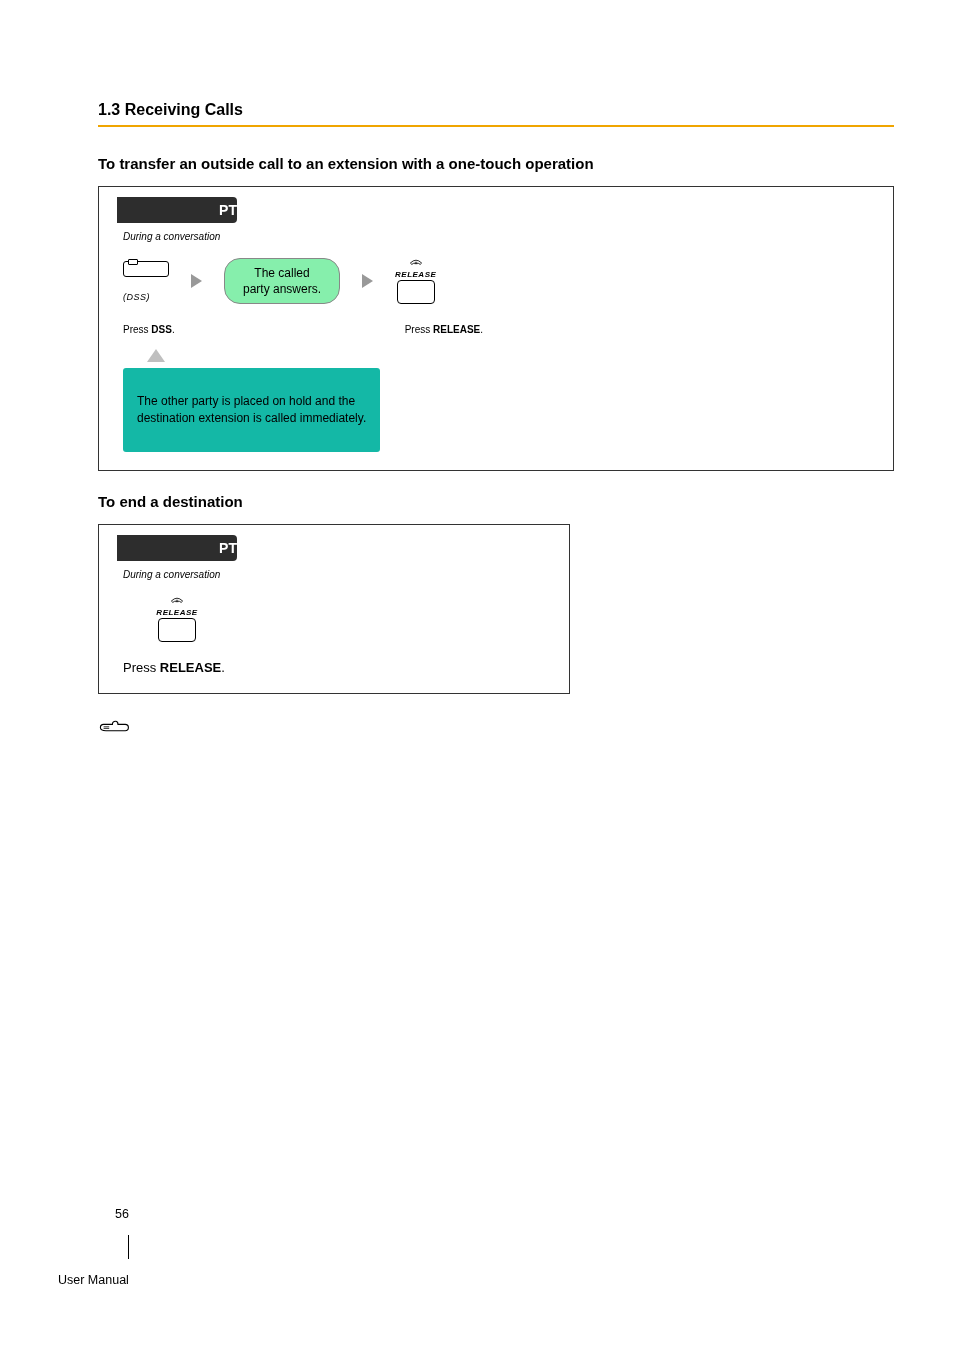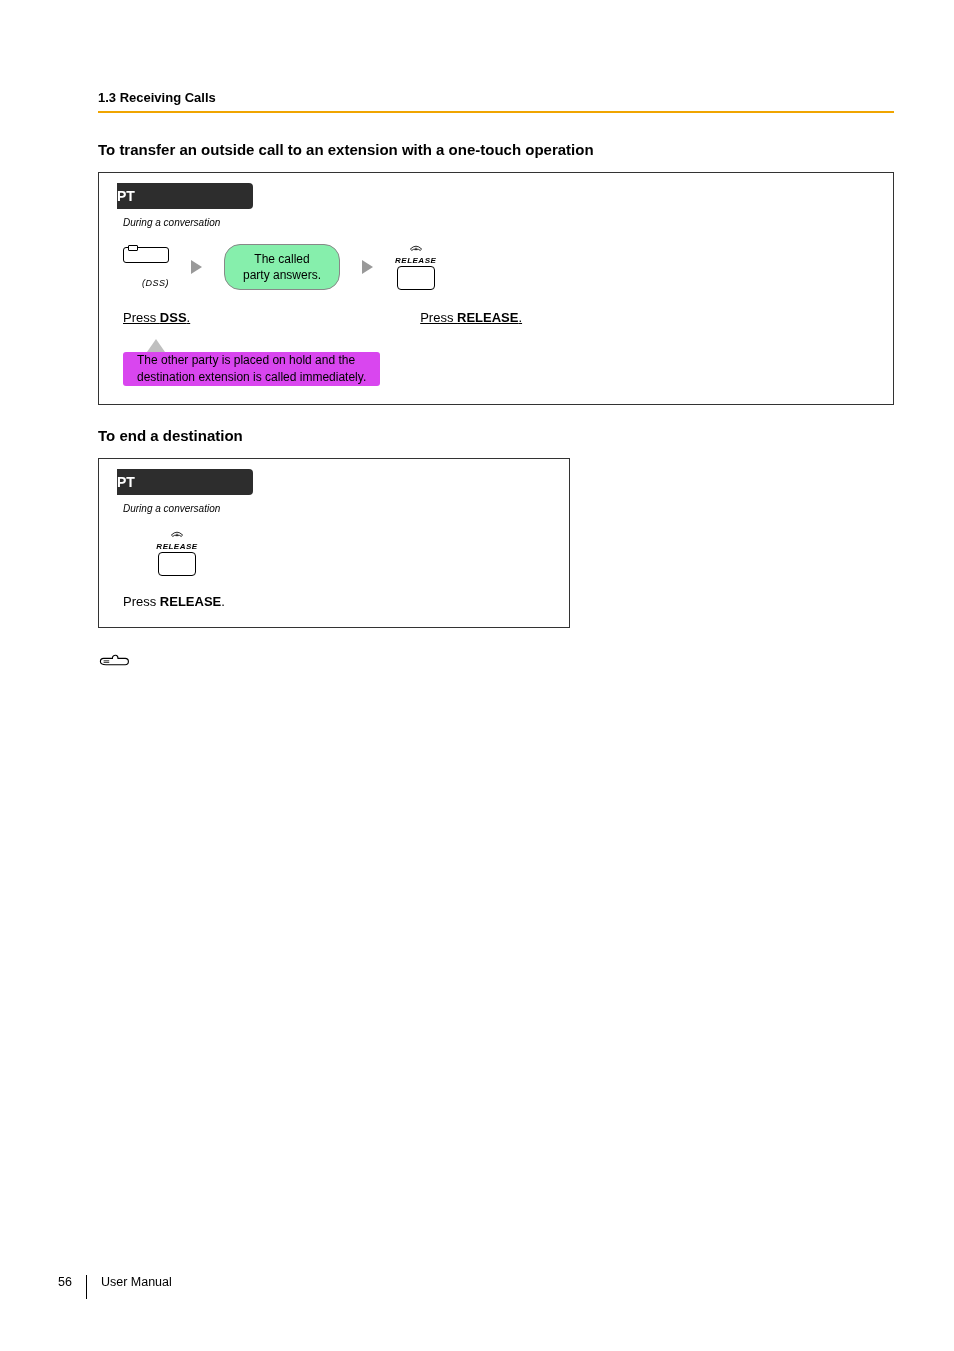--- a/index.html
+++ b/index.html
@@ -7,23 +7,24 @@
     font-family: Arial, Helvetica, sans-serif;
     background: #fff;
     color: #000;
     width: 954px;
     min-height: 1351px;
     position: relative;
     box-sizing: border-box;
     padding: 90px 60px 0 98px;
   }
   .section-header {
-    font-size: 13px;
+    font-size: 16px;
     font-weight: bold;
     padding-bottom: 6px;
+    margin-top: 11px;
   }
   .divider-line {
     height: 2px;
     background: #f0a500;
     margin: 0 0 28px 0;
   }
   .subheading {
     font-size: 15px;
     font-weight: bold;
     margin: 17px 0 14px 0;
@@ -37,23 +38,23 @@
   .panel-inner {
     padding: 0 18px 18px 18px;
     position: relative;
   }
   .tab-pt {
     display: inline-block;
     background: #2d2d2d;
     color: #fff;
     font-weight: bold;
     font-size: 14px;
-    text-align: left;
+    text-align: right;
     padding: 5px 0;
-    width: 136px;
+    width: 120px;
     border-top-right-radius: 4px;
     border-bottom-right-radius: 4px;
     margin-top: 10px;
   }
   .context-line {
     font-style: italic;
     font-size: 10px;
     margin: 8px 0 16px 6px;
   }
   .flow-row {
@@ -80,21 +81,21 @@
     height: 4px;
     border: 1.2px solid #000;
     border-radius: 1px;
     background: #fff;
     left: 5px;
     top: -2px;
   }
   .dss-label {
     font-size: 9px;
     font-style: italic;
-    text-align: right;
+    text-align: left;
     margin-top: 15px;
     letter-spacing: 0.5px;
   }
   .arrow {
     width: 0; height: 0;
     border-top: 7px solid transparent;
     border-bottom: 7px solid transparent;
     border-left: 11px solid #999;
   }
   .rounded-box {
@@ -123,41 +124,41 @@
     width: 36px;
     height: 22px;
     border: 1.5px solid #000;
     border-radius: 4px;
     background: #fff;
   }
   .caption-row {
     display: flex;
     gap: 230px;
     margin: 20px 0 0 6px;
-    font-size: 13px;
-    text-decoration: underline;
+    font-size: 10px;
   }
   .callout {
     position: relative;
     margin: 14px 0 0 6px;
     display: inline-block;
   }
   .callout-pointer {
     width: 0; height: 0;
     border-left: 9px solid transparent;
     border-right: 9px solid transparent;
     border-bottom: 13px solid #bfbfbf;
     margin-left: 24px;
   }
   .callout-box {
-    background: #d946ef;
+    background: #14b8a6;
     border-radius: 3px;
-    padding: 0 14px;
+    padding: 25px 14px;
     font-size: 12px;
     line-height: 1.4;
+    margin-top: 6px;
   }
   .panel-narrow {
     width: 470px;
   }
   .custom-wrap {
     display: flex;
     align-items: flex-start;
     gap: 10px;
     margin-top: 2px;
   }
@@ -181,26 +182,27 @@
   .custom-list li {
     margin: 0;
     line-height: 1.5;
   }
   .sub-line {
     margin-left: 32px;
     line-height: 1.5;
   }
   .footer {
     position: absolute;
-    bottom: 52px;
+    bottom: 64px;
     left: 58px;
     display: flex;
-    align-items: flex-start;
+    align-items: flex-end;
     font-size: 12.5px;
     gap: 14px;
+    flex-direction: column;
   }
   .footer-sep {
     width: 1px;
     height: 24px;
     background: #000;
   }
   .handset-svg { width: 14px; height: 10px; }
 </style>
 </head>
 <body>

